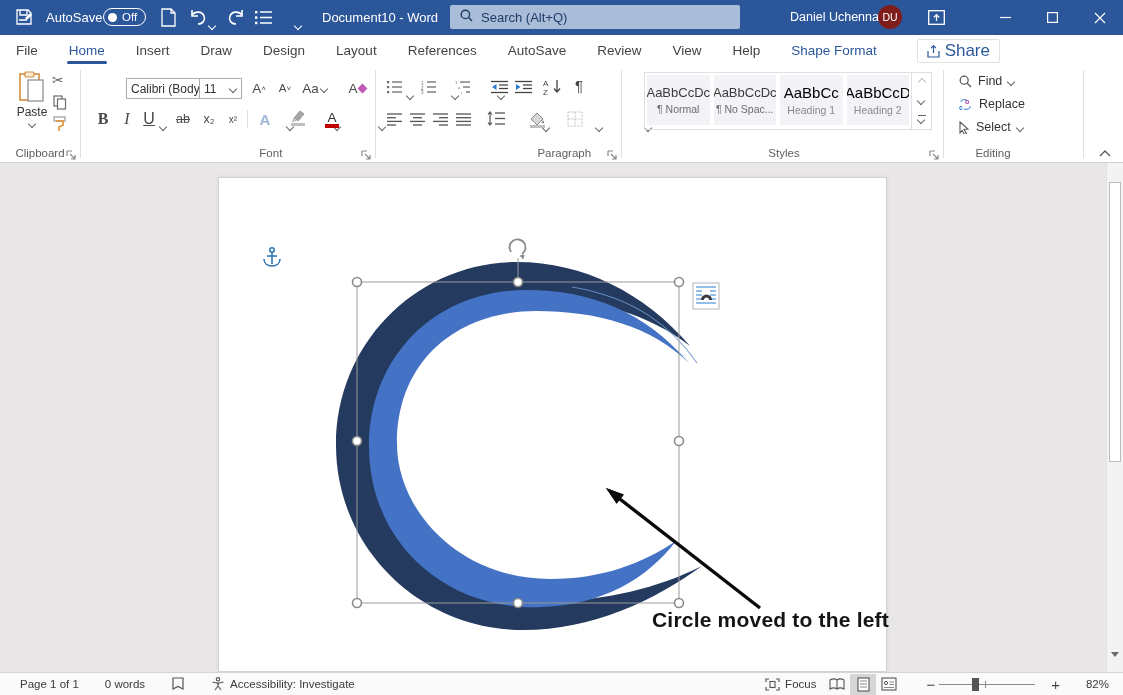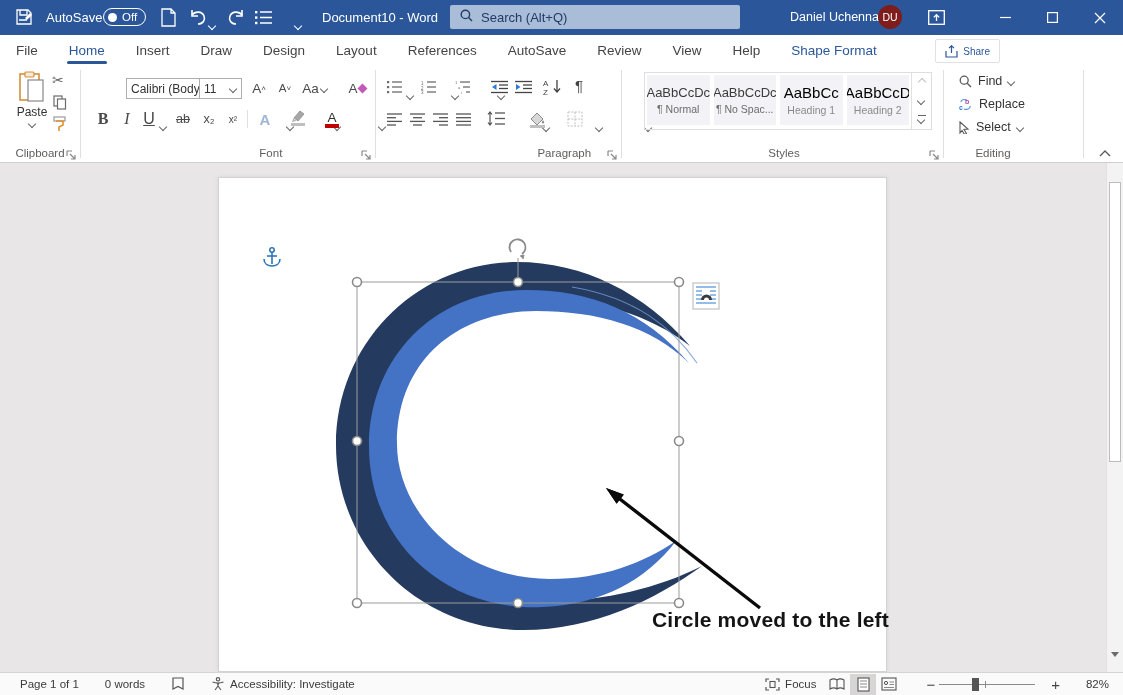--- a/index.html
+++ b/index.html
@@ -17,21 +17,21 @@
   .avatar { width:24px; height:24px; border-radius:50%; background:#7f1d1d; color:#fff; font-size:10.5px; font-weight:normal; display:flex; align-items:center; justify-content:center; }
   .chev { display:inline-block; width:7px; height:7px; position:relative; }
   .chev:before { content:""; position:absolute; left:0; top:1px; width:5px; height:5px; border-right:1.4px solid currentColor; border-bottom:1.4px solid currentColor; transform:rotate(45deg); }
 
   
   .tabrow { left:0; top:35px; width:1010px; height:31px; background:#fff; display:flex; align-items:center; padding-left:14px; gap:27px; }
   .tab { font-size:13.5px; color:#444; padding:6px 2px; position:relative; white-space:nowrap; }
   .tab.active { color:#2b579a; font-weight:normal; }
   .tab.active:after { content:""; position:absolute; left:0; right:0; bottom:0; height:3px; background:#2b579a; border-radius:2px; }
   .tab.contextual { color:#2b579a; }
-  .share-btn { position:absolute; right:10px; top:4px; height:24px; border:1px solid #e1e1e1; border-radius:2px; background:#fff; color:#2b579a; font-size:10px; display:flex; align-items:center; gap:5px; padding:0 9px; }
+  .share-btn { position:absolute; right:10px; top:4px; height:24px; border:1px solid #e1e1e1; border-radius:2px; background:#fff; color:#2b579a; font-size:17px; display:flex; align-items:center; gap:5px; padding:0 9px; }
 
   
   .ribbon { left:0; top:66px; width:1123px; height:97px; background:#fff; border-bottom:1px solid #d1cfcd; }
   .vsep { position:absolute; top:4px; width:1px; height:88px; background:#e1dfdd; }
   .group-label { position:absolute; bottom:3px; width:100%; text-align:center; font-size:11.5px; color:#605e5c; }
   .launcher { position:absolute; bottom:4px; right:2px; width:12px; height:12px; color:#8a8886; }
   .combo { border:1px solid #adadad; height:21px; display:flex; align-items:center; justify-content:space-between; padding:0 4px; font-size:12px; color:#333; background:#fff; }
   .btn16 { width:22px; height:22px; display:inline-flex; align-items:center; justify-content:center; color:#4a4a4a; }
   .fx { font-size:13.5px; }
   .style-cell { width:64px; height:50px; background:#f3f2f7; margin:2px; display:flex; flex-direction:column; align-items:center; justify-content:center; gap:3px; overflow:hidden; }

